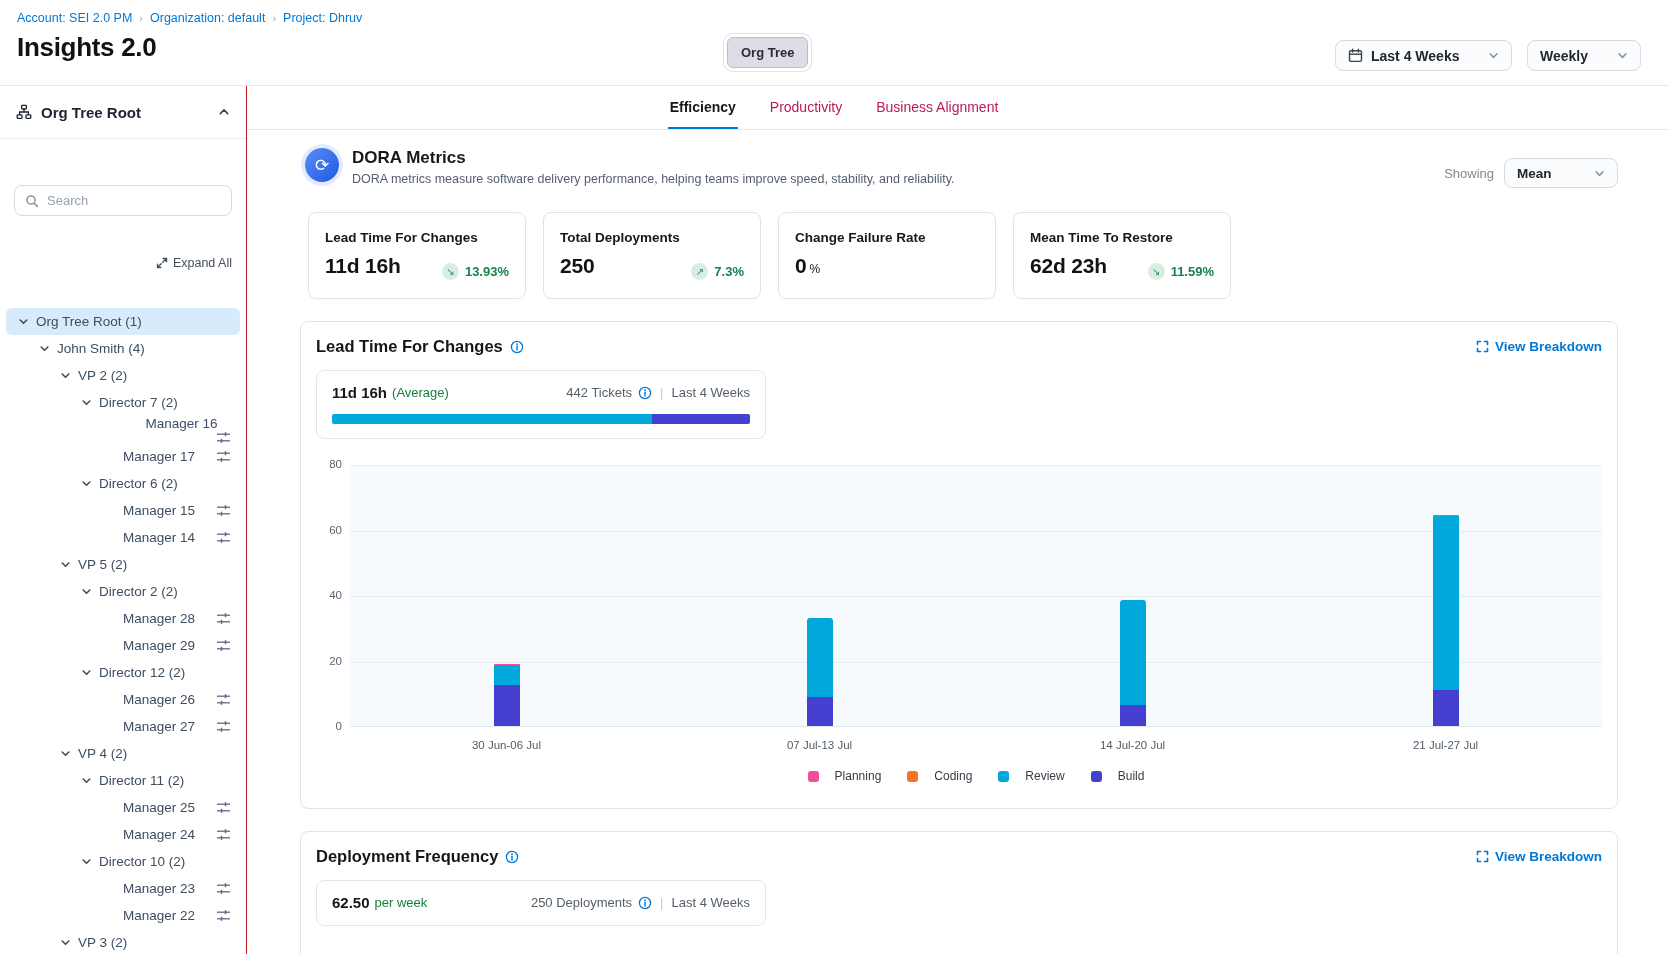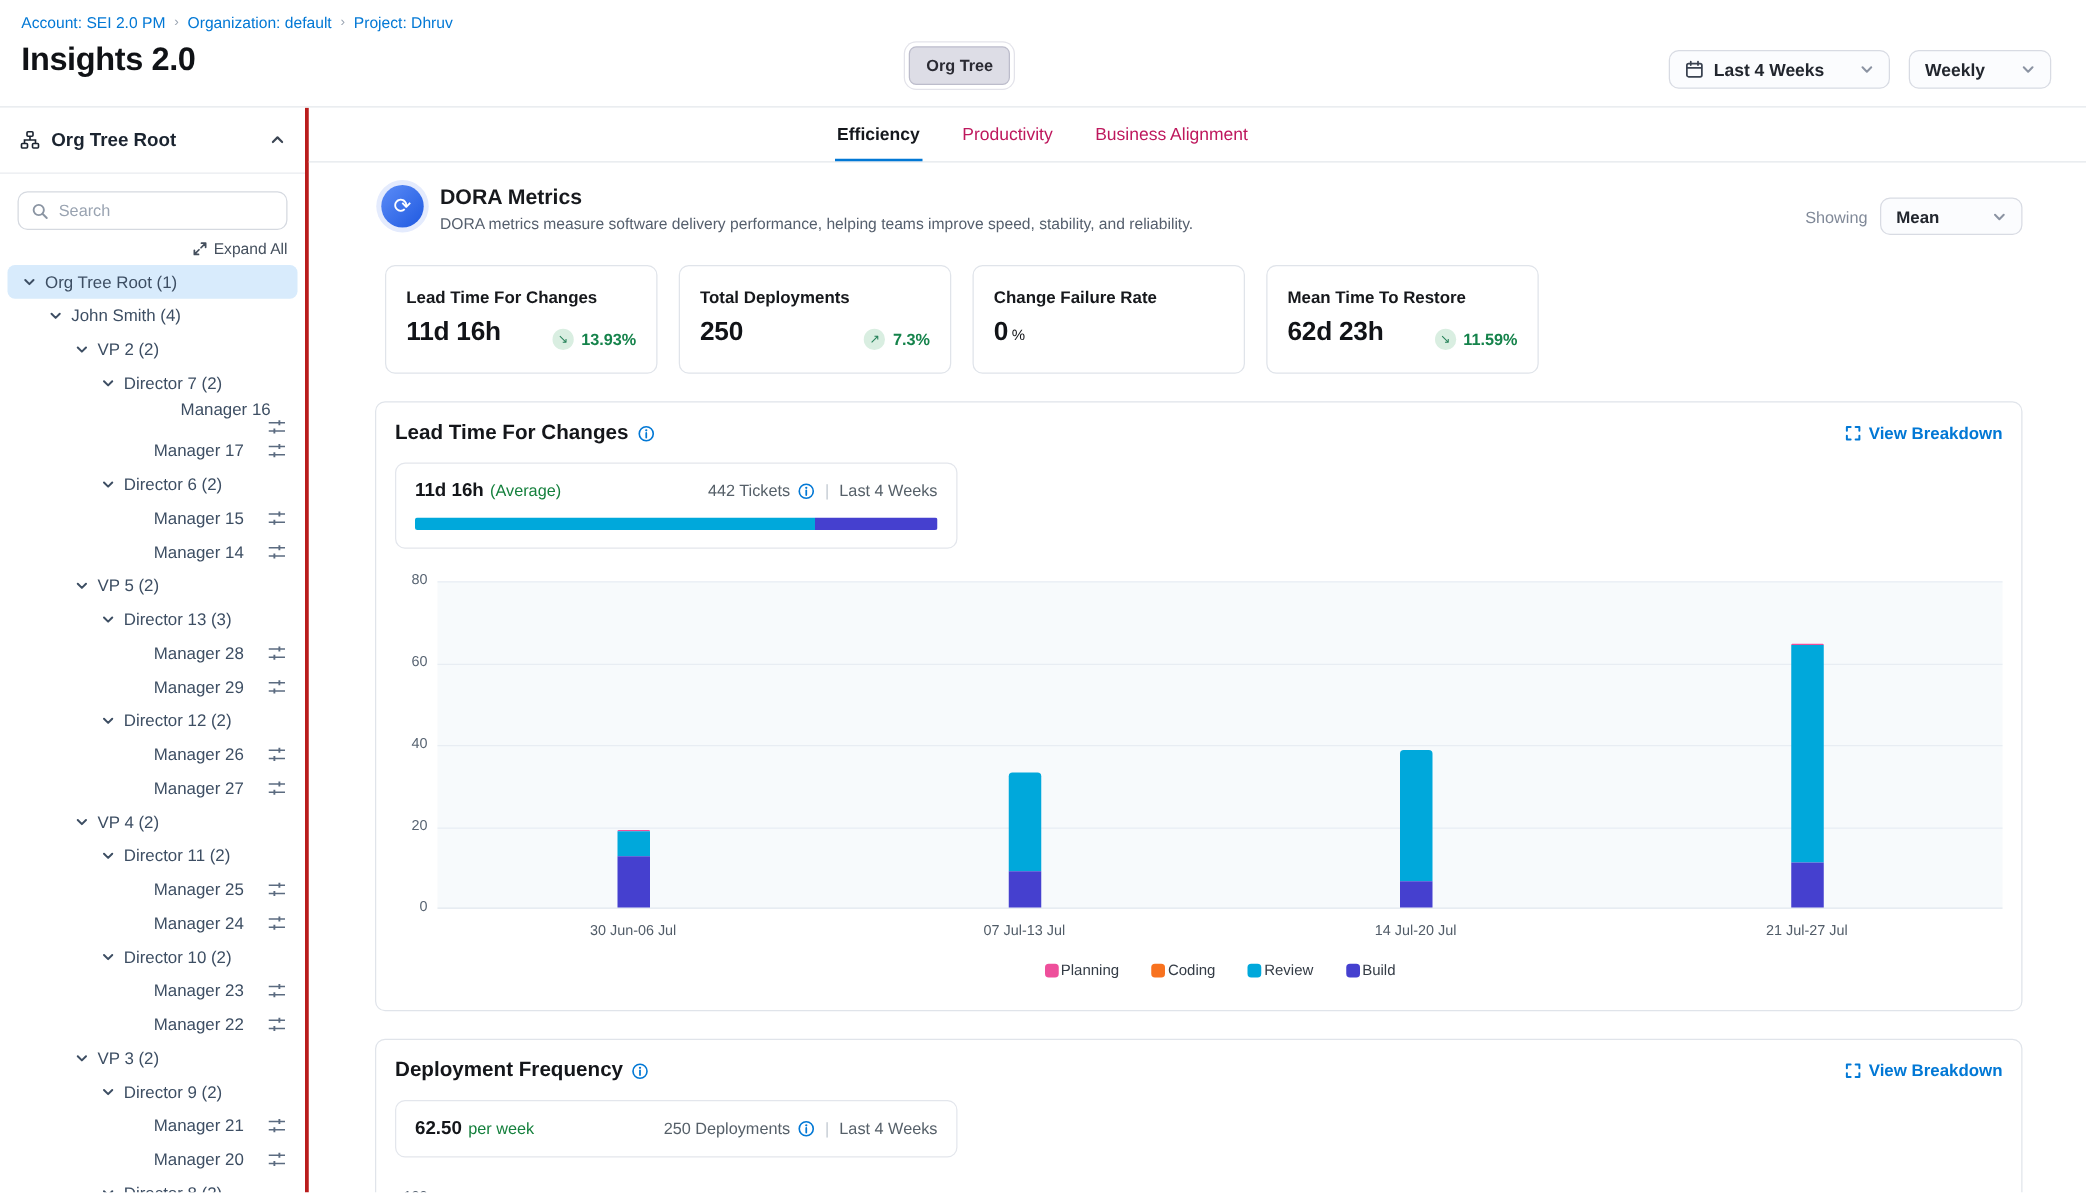--- a/index.html
+++ b/index.html
@@ -20,21 +20,21 @@
   .dropdown { height:31px; background:#fbfcfe; border:1px solid #d8dbe3; border-radius:8px; display:flex;
     align-items:center; padding:0 12px; gap:8px; font-size:14px; font-weight:700; color:#22262e; cursor:pointer; }
   .dropdown .chev { color:#8b93a2; margin-left:8px; display:flex; }
   .dd-range { width:177px; }
   .dd-range .chev { margin-left:auto; }
   .dd-gran { width:114px; }
   .dd-gran .chev { margin-left:auto; }
 
   
   .main { flex:1; display:flex; min-height:0; }
-  aside { width:247px; flex:0 0 247px; border-right:3px solid #b91c1c; display:flex; flex-direction:column; min-height:0; }
+  aside { width:247px; flex:0 0 247px; border-right:1px solid #b91c1c; display:flex; flex-direction:column; min-height:0;gap:32px; }
   .side-head { height:53px; flex:0 0 53px; display:flex; align-items:center; padding:0 16px; gap:9px;
     border-bottom:1px solid #e9ecf0; }
   .side-head .t { font-size:15px; font-weight:700; color:#1b2430; }
   .side-head .chev-up { margin-left:auto; color:#3c4654; display:flex; cursor:pointer; }
   .search-box { margin:14px 14px 0 14px; height:31px; border:1px solid #d5d9e0; border-radius:8px;
     display:flex; align-items:center; padding:0 10px; gap:8px; color:#8b95a3; }
   .search-box input { border:none; outline:none; flex:1; font-size:13px; color:#374151;
     font-family:inherit; background:transparent; }
   .search-box input::placeholder { color:#99a3b1; }
   .expand-row { display:flex; justify-content:flex-end; padding:8px 14px 4px 0;align-items:flex-end; }
@@ -103,21 +103,21 @@
   .ylabels { width:34px; position:relative; height:262px; flex:0 0 34px; }
   .ylabels span { position:absolute; right:8px; font-size:11.5px; color:#596573; }
   .plot { flex:1; height:262px; position:relative; background:#f7fafc; border-bottom:1px solid #e1e7ee; }
   .gline { position:absolute; left:0; right:0; height:1px; background:#e8edf3; }
   .bar { position:absolute; bottom:0; width:26px; transform:translateX(-50%);
     display:flex; flex-direction:column; justify-content:flex-end; }
   .seg { width:100%; }
   .xlabels { position:relative; height:16px; margin:12px 0 0 34px; }
   .xlabels span { position:absolute; transform:translateX(-50%); font-size:11.5px; color:#515c68; white-space:nowrap; }
   .legend { display:flex; justify-content:center; gap:26px; margin:14px 0 10px 34px; }
-  .leg-item { display:flex; align-items:center; gap:2px; font-size:12px; color:#343c46; cursor:pointer; }
+  .leg-item { display:flex; align-items:center; gap:16px; font-size:12px; color:#343c46; cursor:pointer; }
   .leg-sw { width:11px; height:11px; border-radius:3px; }
 
   
   .dep-axisrow { display:flex; align-items:center; margin-top:26px; }
   .dep-axisrow .yl { width:34px; text-align:right; padding-right:8px; font-size:11.5px; color:#596573; }
 
   svg { display:block; }
 </style>
 </head>
 <body>
@@ -291,21 +291,21 @@
               </svg>
             </span>
             <span class="lbl">VP 5 (2)</span>
           </div>
           <div class="tree-row" style="padding-left: 75px;">
             <span class="chv">
               <svg width="11" height="11" viewBox="0 0 11 11" fill="none" xmlns="http://www.w3.org/2000/svg">
                 <path d="M2.2 4 L5.5 7.3 L8.8 4" stroke="currentColor" stroke-width="1.6" stroke-linecap="round" stroke-linejoin="round"></path>
               </svg>
             </span>
-            <span class="lbl">Director 13 (3)</span>
+            <span class="lbl">Director 2 (2)</span>
           </div>
           <div class="tree-row" style="padding-left: 117px;">
             <span class="lbl">Manager 28</span>
             <span class="sl">
               <svg width="15" height="13" viewBox="0 0 15 13" fill="none" xmlns="http://www.w3.org/2000/svg">
                 <path d="M1 3.2 H14" stroke="currentColor" stroke-width="1.3"></path>
                 <path d="M1 9.8 H14" stroke="currentColor" stroke-width="1.3"></path>
                 <path d="M9.5 1.2 V5.2" stroke="currentColor" stroke-width="1.5"></path>
                 <path d="M5.5 7.8 V11.8" stroke="currentColor" stroke-width="1.5"></path>
               </svg>

